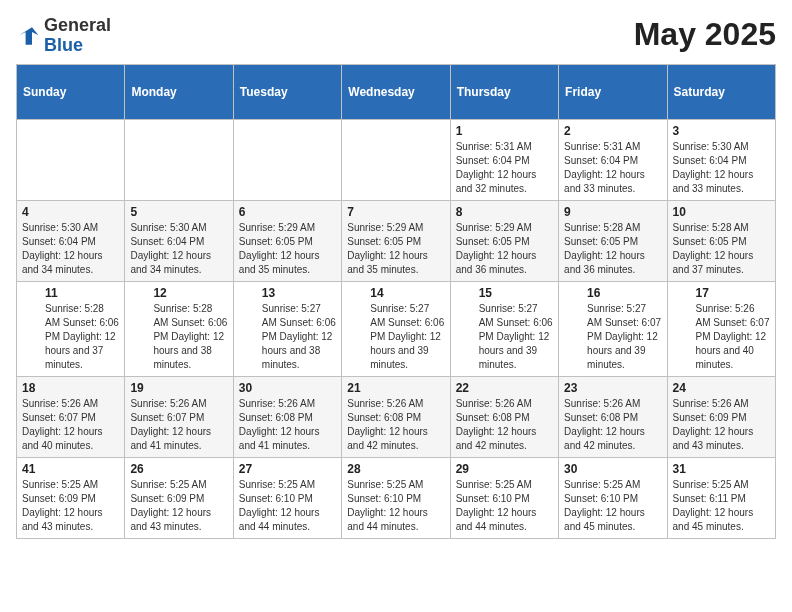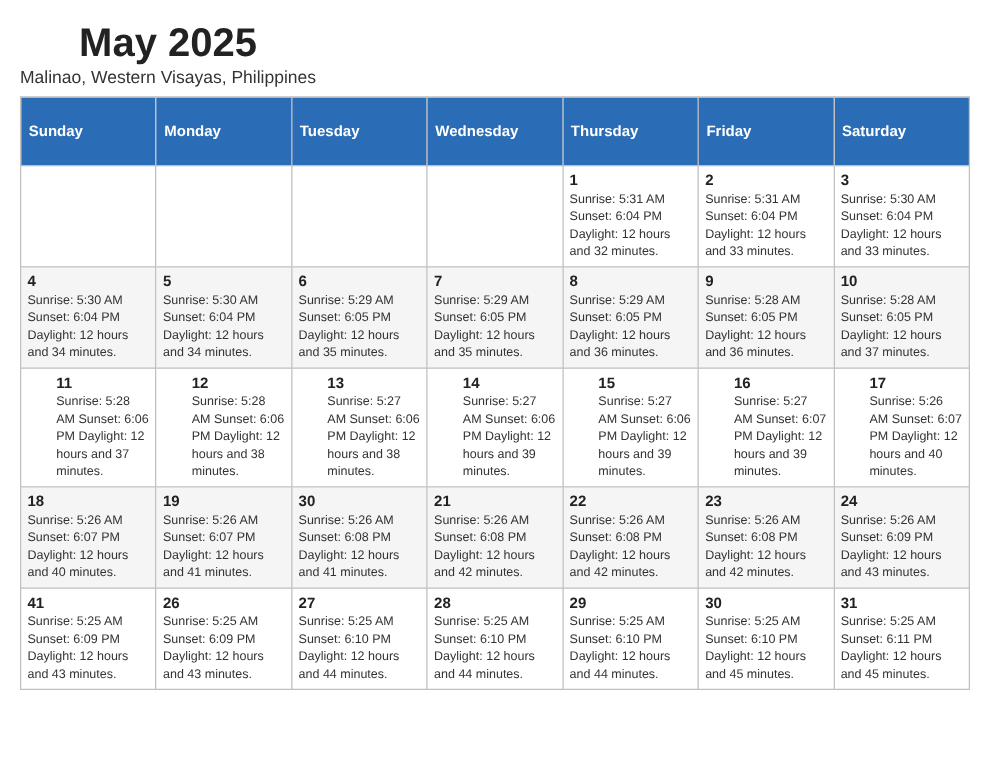--- a/index.html
+++ b/index.html
@@ -26,21 +26,21 @@
       font-weight: bold;
       line-height: 1.1;
     }
     .logo-general { color: #333; }
     .logo-blue { color: #1a5fa8; }
     .logo-icon {
       width: 24px;
       height: 24px;
     }
     .title-block {
-      text-align: center;
+      text-align: left;
     }
     .month-title {
       font-size: 32px;
       font-weight: bold;
       color: #222;
     }
     .subtitle {
       font-size: 14px;
       color: #333;
     }
@@ -91,23 +91,31 @@
     .row-1 td { background: #fff; }
     .row-2 td { background: #f0f0f0; }
     .row-3 td { background: #fff; padding-left: 28px; }
     .row-4 td { background: #f0f0f0; }
     .row-5 td { background: #fff; }
   </style>
 </head>
 <body>
 
 <div class="header">
+  <div class="logo">
+    <svg class="logo-icon" viewBox="0 0 30 30">
+      <polygon points="20,4 28,14 20,10 20,26 12,26 12,10 4,14" fill="#1a5fa8"></polygon>
+    </svg>
+    <div class="logo-text">
+      <span class="logo-general">General</span><br>
+      <span class="logo-blue">Blue</span>
+    </div>
+  </div>
   <div class="title-block">
     <div class="month-title">May 2025</div>
-    <div class="subtitle">Malinao, Western Visayas, Philippines</div>
   </div>
 </div>
 
 <table class="calendar">
   <thead>
     <tr>
       <th>Sunday</th>
       <th>Monday</th>
       <th>Tuesday</th>
       <th>Wednesday</th>

